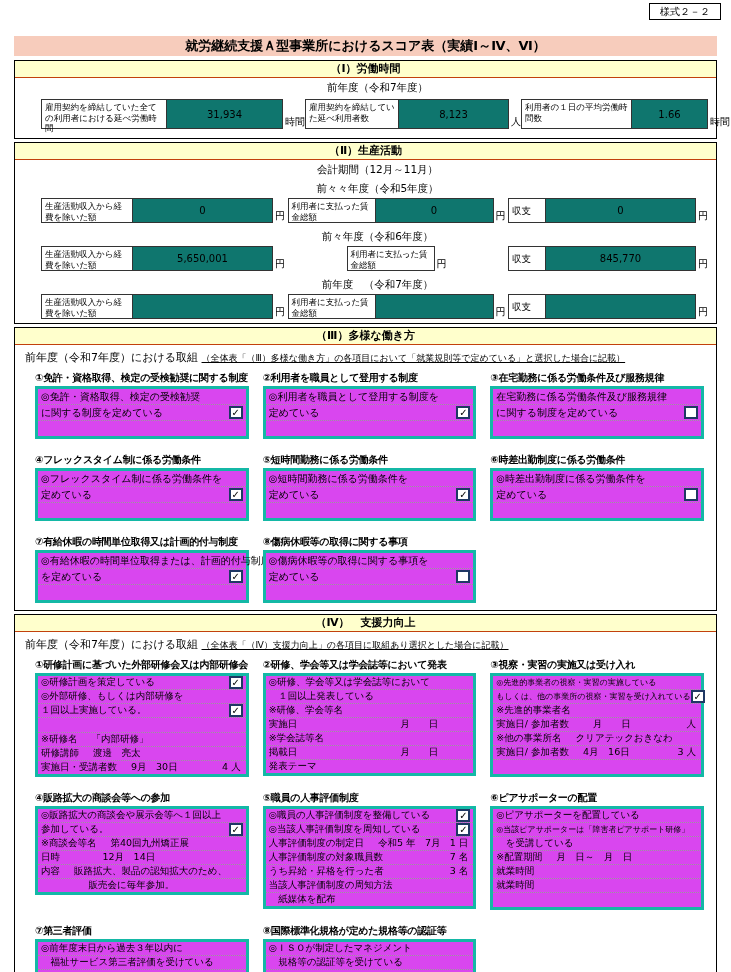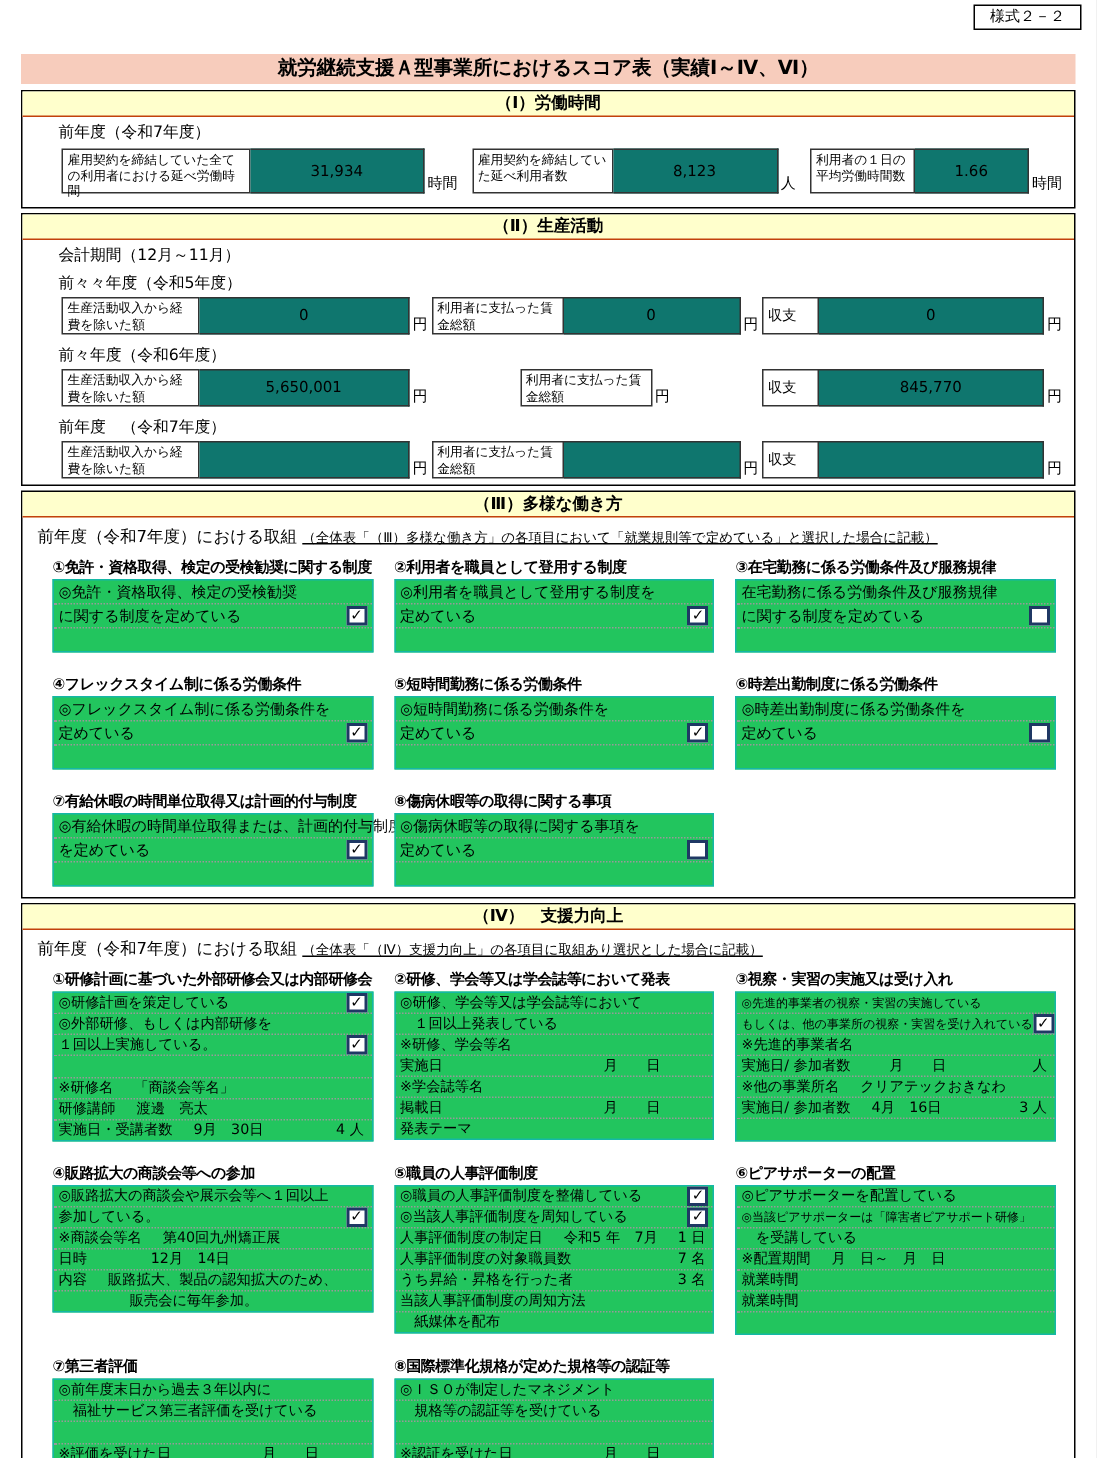--- a/index.html
+++ b/index.html
@@ -5,41 +5,41 @@
   html,body{margin:0;padding:0;background:#e8e8e8;}
   .page{position:relative;width:731px;height:972px;background:#fff;overflow:hidden;
         font-family:"DejaVu Sans","Liberation Sans",sans-serif;color:#000;box-sizing:border-box;padding-top:34px;}
   .form-code{position:absolute;top:3px;right:10px;border:1.5px solid #000;font-size:10px;
              padding:0 10px;height:15px;line-height:15px;background:#fff;}
   .title-bar{margin:2px 14px 4px;background:#F7CCBC;text-align:center;font-weight:bold;
              font-size:13px;height:20px;line-height:20px;}
   .sec{margin:0 14px 3px;border:1.5px solid #000;background:#fff;}
   .sec-header{background:#FFFFCC;border-bottom:1px solid #c2410c;text-align:center;
               font-weight:bold;font-size:11px;height:16px;line-height:16px;}
-  .year-label{font-size:10.5px;padding:3px 0 2px 24px;}
+  .year-label{font-size:10.5px;padding:3px 0 2px 24px;text-align:center;}
   .fgroup{display:flex;align-items:flex-start;}
   .flabel{border:1px solid #333;font-size:8.5px;line-height:1.25;padding:2px 3px;box-sizing:border-box;background:#fff;}
   .fvalue{border:1px solid #333;border-left:none;box-sizing:border-box;display:flex;align-items:center;
           justify-content:center;font-size:10px;background:#0f766e;}
   .funit{align-self:flex-end;font-size:10px;margin-left:2px;white-space:nowrap;}
   .s1-fields{display:flex;justify-content:space-between;padding:2px 8px 9px 26px;}
   .sa1 .flabel{width:126px;height:30px;} .sa1 .fvalue{width:116px;height:30px;}
   .sa2 .flabel{width:94px;height:30px;}  .sa2 .fvalue{width:110px;height:30px;}
-  .sa3 .flabel{width:70px;height:30px;}  .sa3 .fvalue{width:76px;height:30px;}
+  .sa3 .flabel{width:111px;height:30px;}  .sa3 .fvalue{width:76px;height:30px;}
   .s2-row{display:flex;justify-content:space-between;padding:0 8px 4px 26px;}
   .g-inc .flabel{width:92px;height:25px;} .g-inc .fvalue{width:140px;height:25px;}
   .g-wag .flabel{width:88px;height:25px;} .g-wag .fvalue{width:118px;height:25px;}
   .g-bal .flabel{width:38px;height:25px;display:flex;align-items:center;font-size:9.5px;}
   .g-bal .fvalue{width:150px;height:25px;}
   .intro{font-size:11px;padding:5px 0 4px 10px;white-space:nowrap;}
   .intro .note{font-size:9px;text-decoration:underline;}
   .grid{display:grid;grid-template-columns:repeat(3,1fr);column-gap:16px;row-gap:8px;padding:2px 12px 7px 20px;gap:14px;}
   .item-cell{min-width:0;}
   .item-title{font-weight:bold;font-size:10px;white-space:nowrap;margin-bottom:1px;letter-spacing:-0.3px;}
-  .item-box{border:1px solid #14b8a6;background:#22c55e;}
+  .item-box{border:3px solid #14b8a6;background:#d946ef;}
   .item-row{display:flex;align-items:center;min-height:13px;padding:0 3px;font-size:9.5px;
             border-bottom:1px dotted #999;white-space:nowrap;}
   .item-row:last-child{border-bottom:none;}
   .item-row.blank{min-height:14px;}
   .item-row.sm{font-size:8px;}
   #s3-grid .item-row{min-height:15px;font-size:10px;}
   .l{white-space:pre;} .v{margin-left:14px;white-space:pre;}
   .m{margin-left:auto;margin-right:32px;white-space:pre;}
   .r{margin-left:auto;margin-right:2px;white-space:pre;}
   .cb{width:14px;height:13px;border:2px solid #1F3864;box-sizing:border-box;margin-left:auto;
@@ -267,21 +267,21 @@
             <div class="item-row">
               <span class="l">◎外部研修、もしくは内部研修を</span>
             </div>
             <div class="item-row">
               <span class="l">１回以上実施している。</span>
               <span class="cb">✓</span>
             </div>
             <div class="item-row blank"></div>
             <div class="item-row">
               <span class="l">※研修名</span>
-              <span class="v">「商談会等名」</span>
+              <span class="v">「内部研修」</span>
             </div>
             <div class="item-row">
               <span class="l">研修講師</span>
               <span class="v">渡邊　亮太</span>
             </div>
             <div class="item-row">
               <span class="l">実施日・受講者数</span>
               <span class="v">9月　30日</span>
               <span class="r">4 人</span>
             </div>

